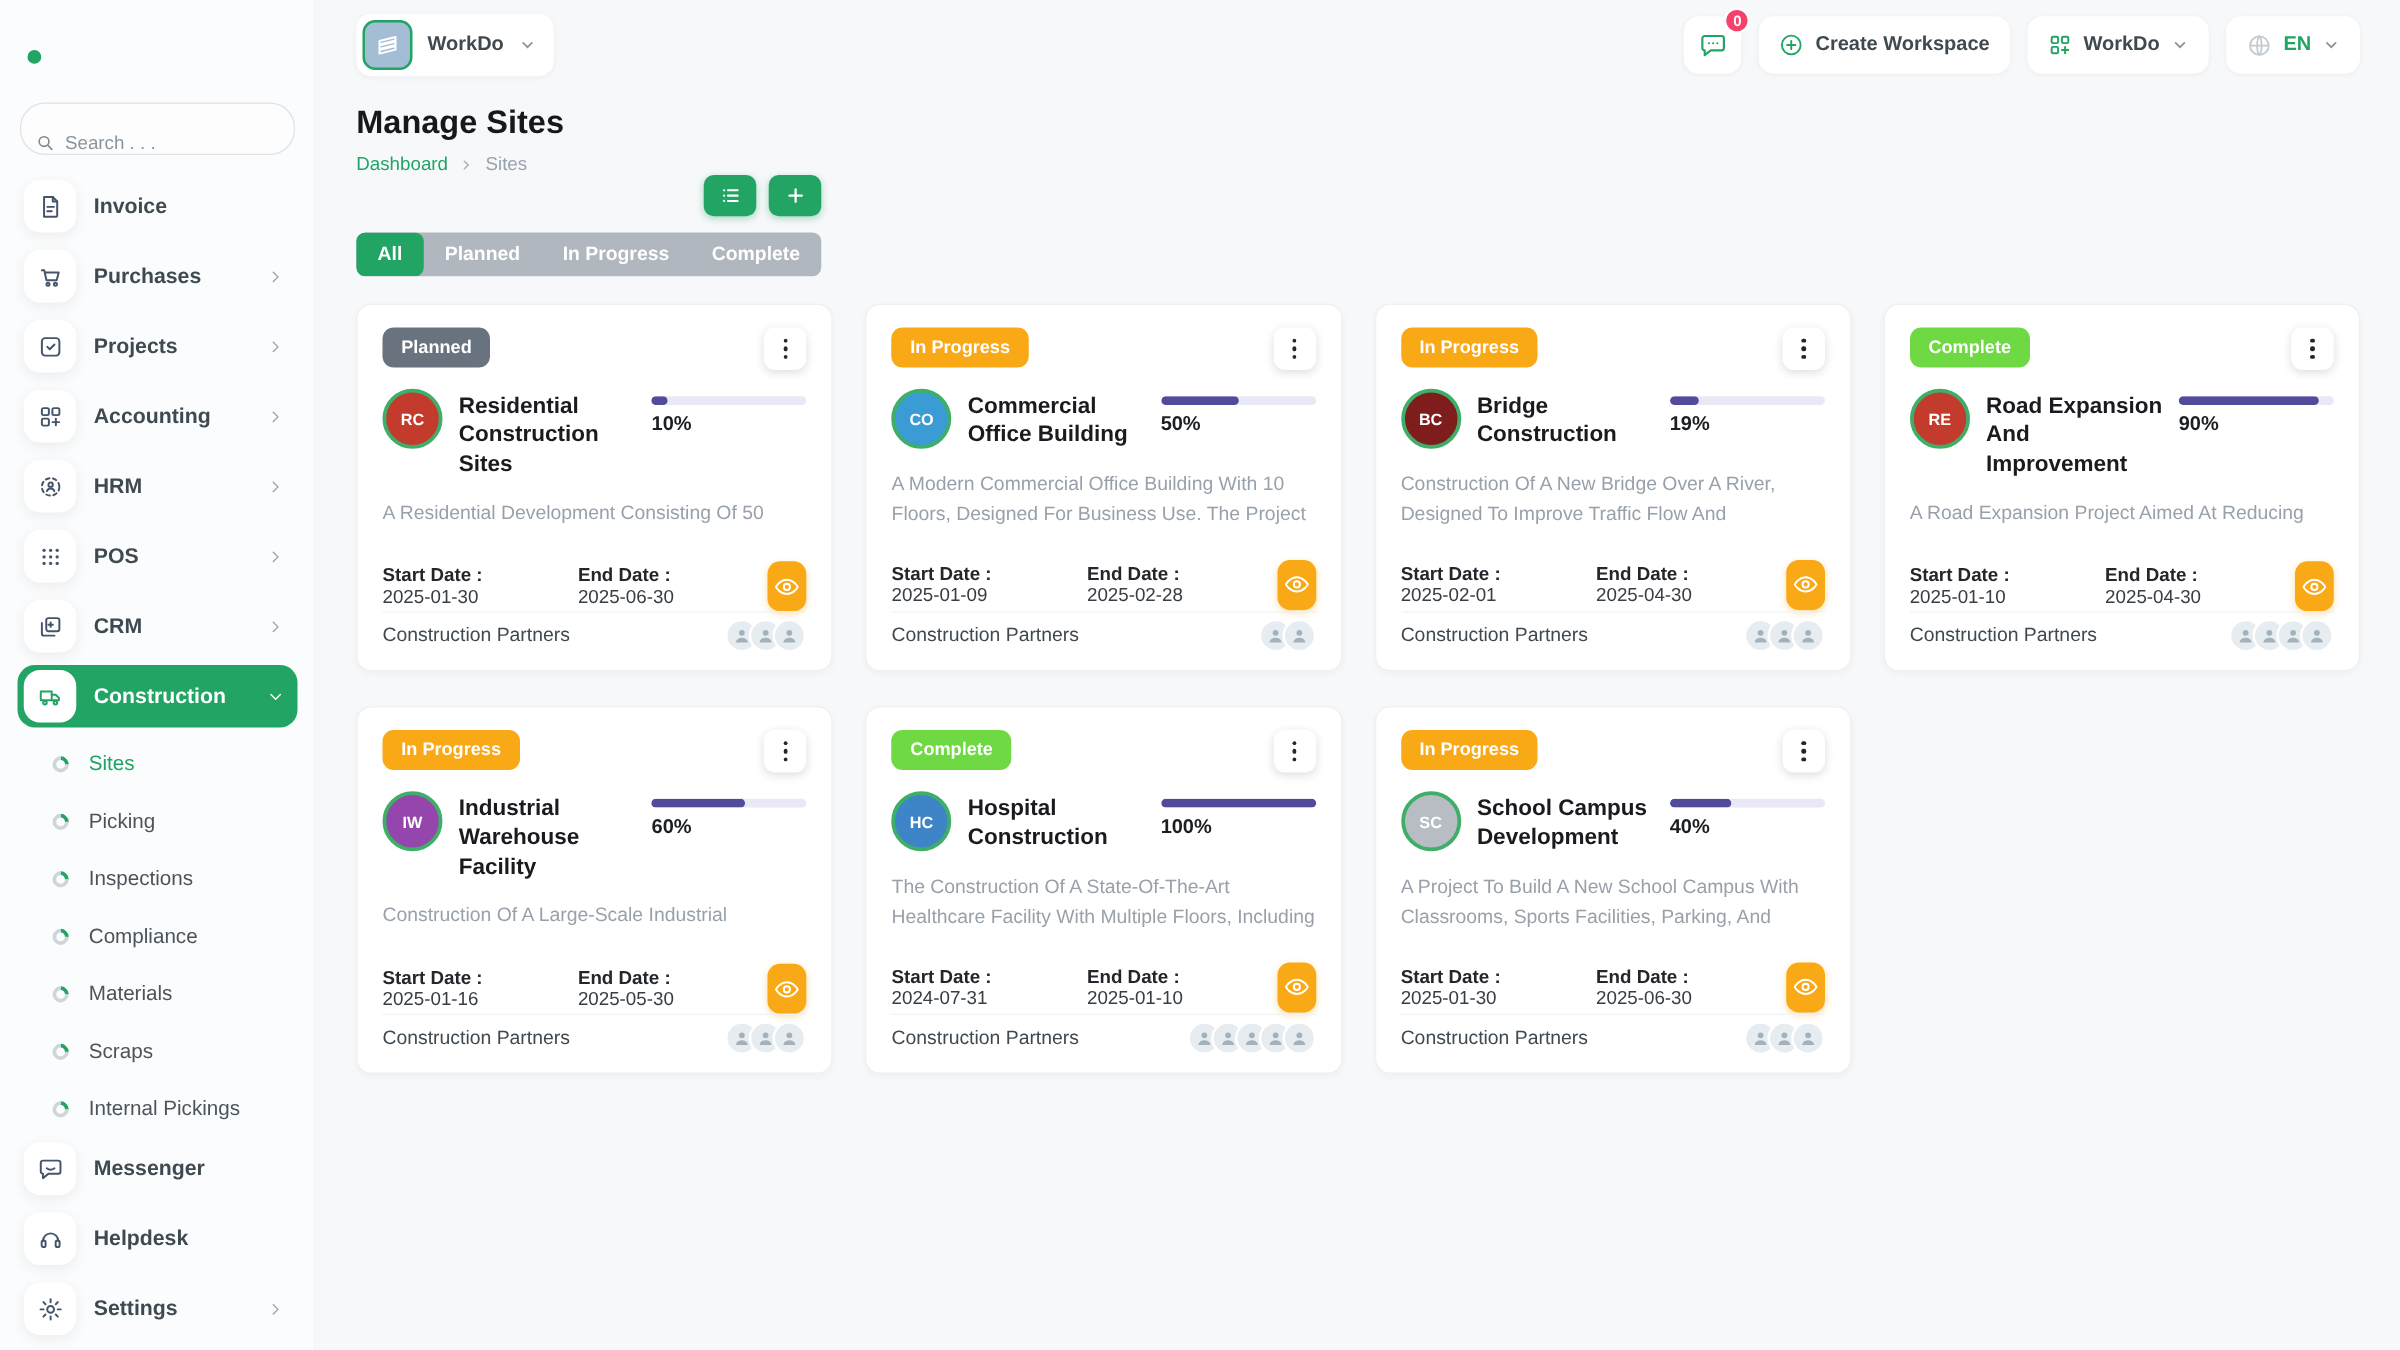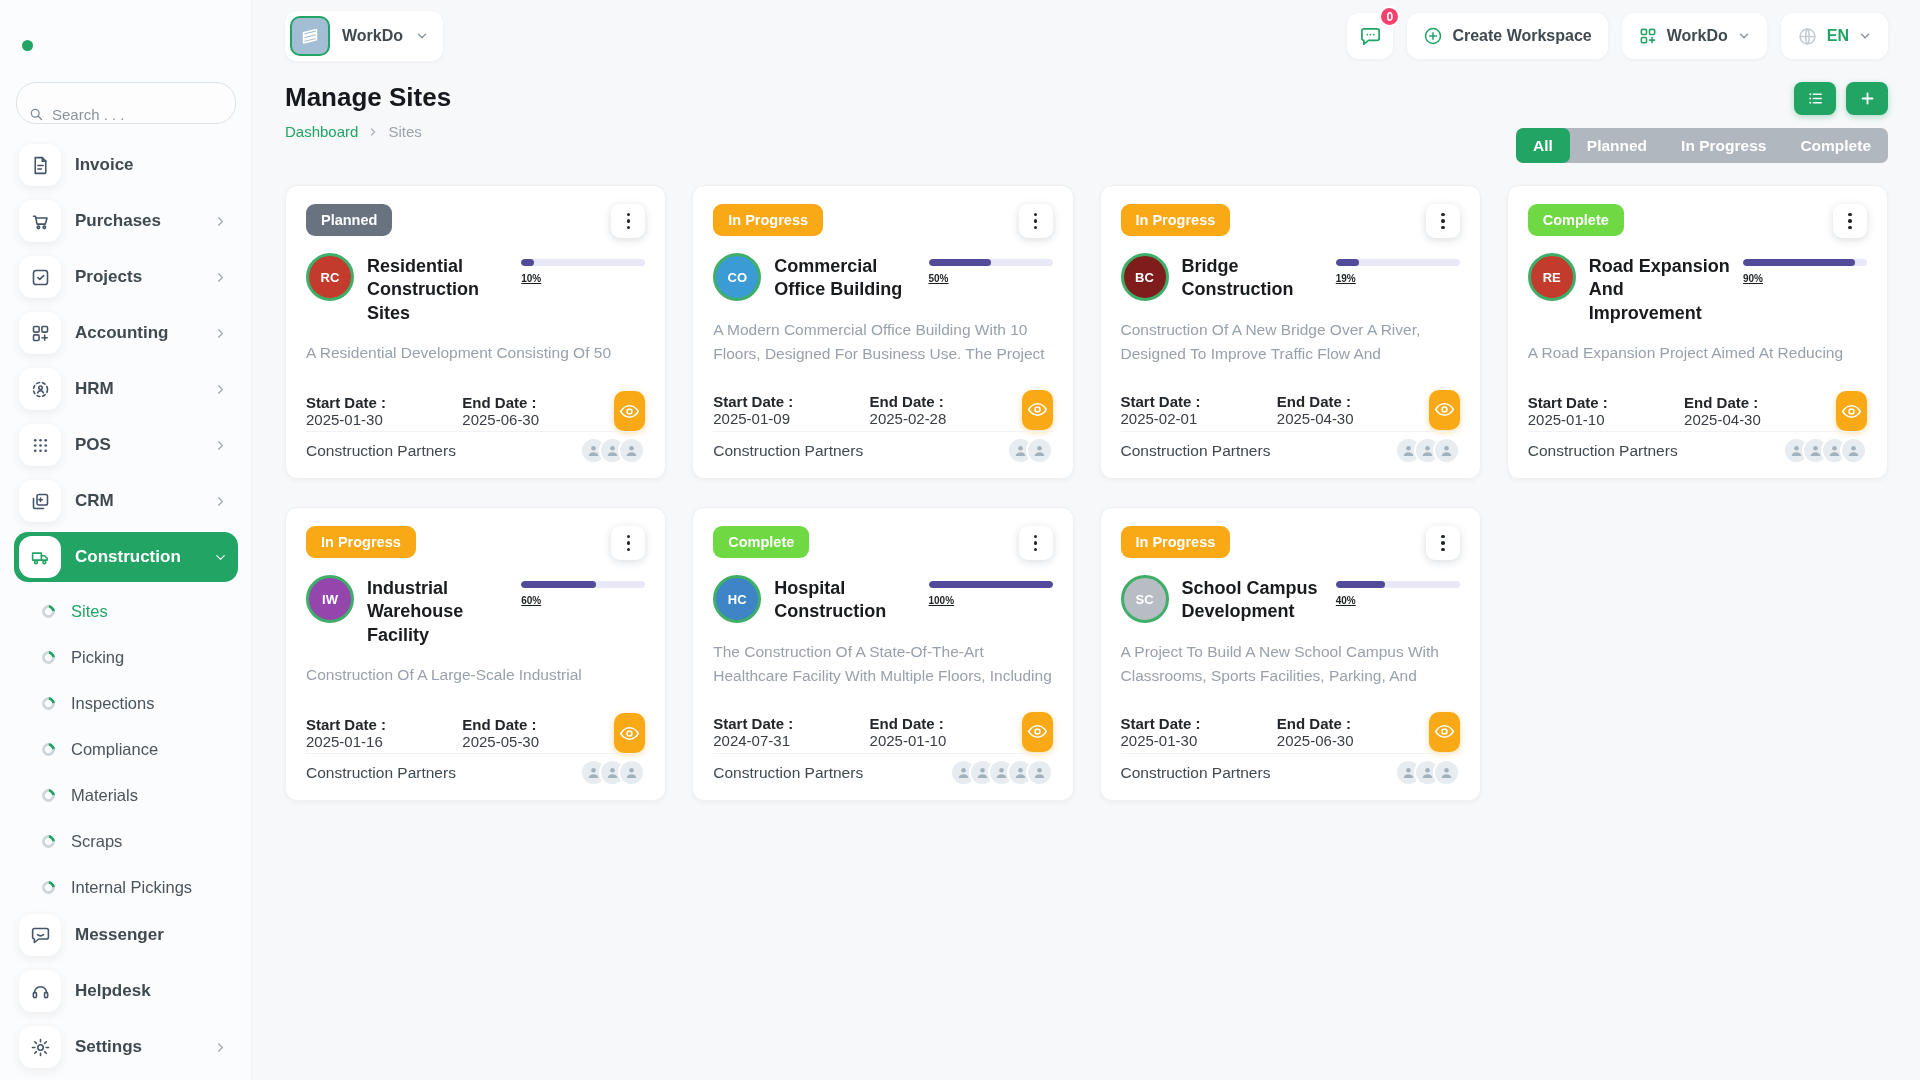--- a/index.html
+++ b/index.html
@@ -72,21 +72,21 @@
   .chat-badge { position:absolute; top:-7px; right:-7px; min-width:21px; height:21px; border-radius:50%;
     background:#f5426c; color:#fff; font-size:12px; font-weight:700; display:flex; align-items:center;
     justify-content:center; border:2px solid #fff; }
   .hdr-pill { display:flex; align-items:center; gap:9px; background:#fff; height:46px; border-radius:12px;
     padding:0 16px; box-shadow:0 1px 4px rgba(20,40,60,.05); font-size:16px; font-weight:600;
     color:#3f4950; cursor:pointer; }
   .hdr-pill svg.accent { width:20px; height:20px; color:#21a464; }
   .hdr-pill svg.muted { width:21px; height:21px; color:#c3cad0; }
   .lang-label { color:#21a464; font-weight:700; }
 
-  .head-row { display:flex; justify-content:space-between; align-items:flex-start; margin-top:22px; }
+  .head-row { display:flex; justify-content:space-between; align-items:flex-start; margin-top:22px;flex-direction:column; }
   .page-title { font-size:26px; font-weight:700; color:#15191d; }
   .breadcrumb { margin-top:10px; font-size:15px; display:flex; align-items:center; gap:9px; }
   .bc-home { color:#21a464; cursor:pointer; }
   .bc-sep { color:#aab2ba; display:flex; } .bc-sep svg { width:12px; height:12px; }
   .bc-current { color:#9aa3ab; }
 
   .head-controls { display:flex; flex-direction:column; align-items:flex-end; gap:13px; }
   .sq-btns { display:flex; gap:10px; }
   .sq-btn { width:42px; height:33px; border-radius:8px; background:#21a464; color:#fff; border:none;
     display:flex; align-items:center; justify-content:center; cursor:pointer;
@@ -112,21 +112,21 @@
     display:flex; flex-direction:column; align-items:center; justify-content:center; gap:3px; }
   .kebab i { width:3.5px; height:3.5px; border-radius:50%; background:#23272b; }
 
   .card-head { display:flex; gap:13px; margin-top:15px; align-items:flex-start; }
   .avatar { width:48px; height:48px; min-width:48px; border-radius:50%; border:3px solid #3fae68;
     display:flex; align-items:center; justify-content:center; color:#fff; font-size:13px; font-weight:700; }
   .site-title { flex:1; font-size:18px; font-weight:700; color:#191b1e; line-height:1.3; padding-top:2px; }
   .prog-wrap { width:124px; min-width:124px; padding-top:6px; }
   .prog-track { width:100%; height:7px; border-radius:4px; background:#e9e8f7; overflow:hidden; }
   .prog-fill { height:100%; border-radius:4px; background:#514b99; }
-  .prog-pct { margin-top:7px; font-size:10px; font-weight:600; color:#1c1f22;text-decoration:underline; }
+  .prog-pct { margin-top:7px; font-size:16px; font-weight:600; color:#1c1f22; }
 
   .desc { margin-top:16px; font-size:15.5px; line-height:1.55; color:#98a1ab; height:50px; overflow:hidden; }
   .dates-row { display:flex; align-items:center; margin-top:22px; }
   .date-item { font-size:15px; color:#383e44; margin-right:38px; }
   .date-item b { font-weight:700; color:#23272b; }
   .eye-btn { margin-left:auto; width:42px; height:40px; border:none; border-radius:10px; background:#f9a816;
     color:#fff; display:flex; align-items:center; justify-content:center; cursor:pointer;
     box-shadow:0 2px 6px rgba(249,168,22,.4); }
   .eye-btn svg { width:21px; height:21px; }
 

